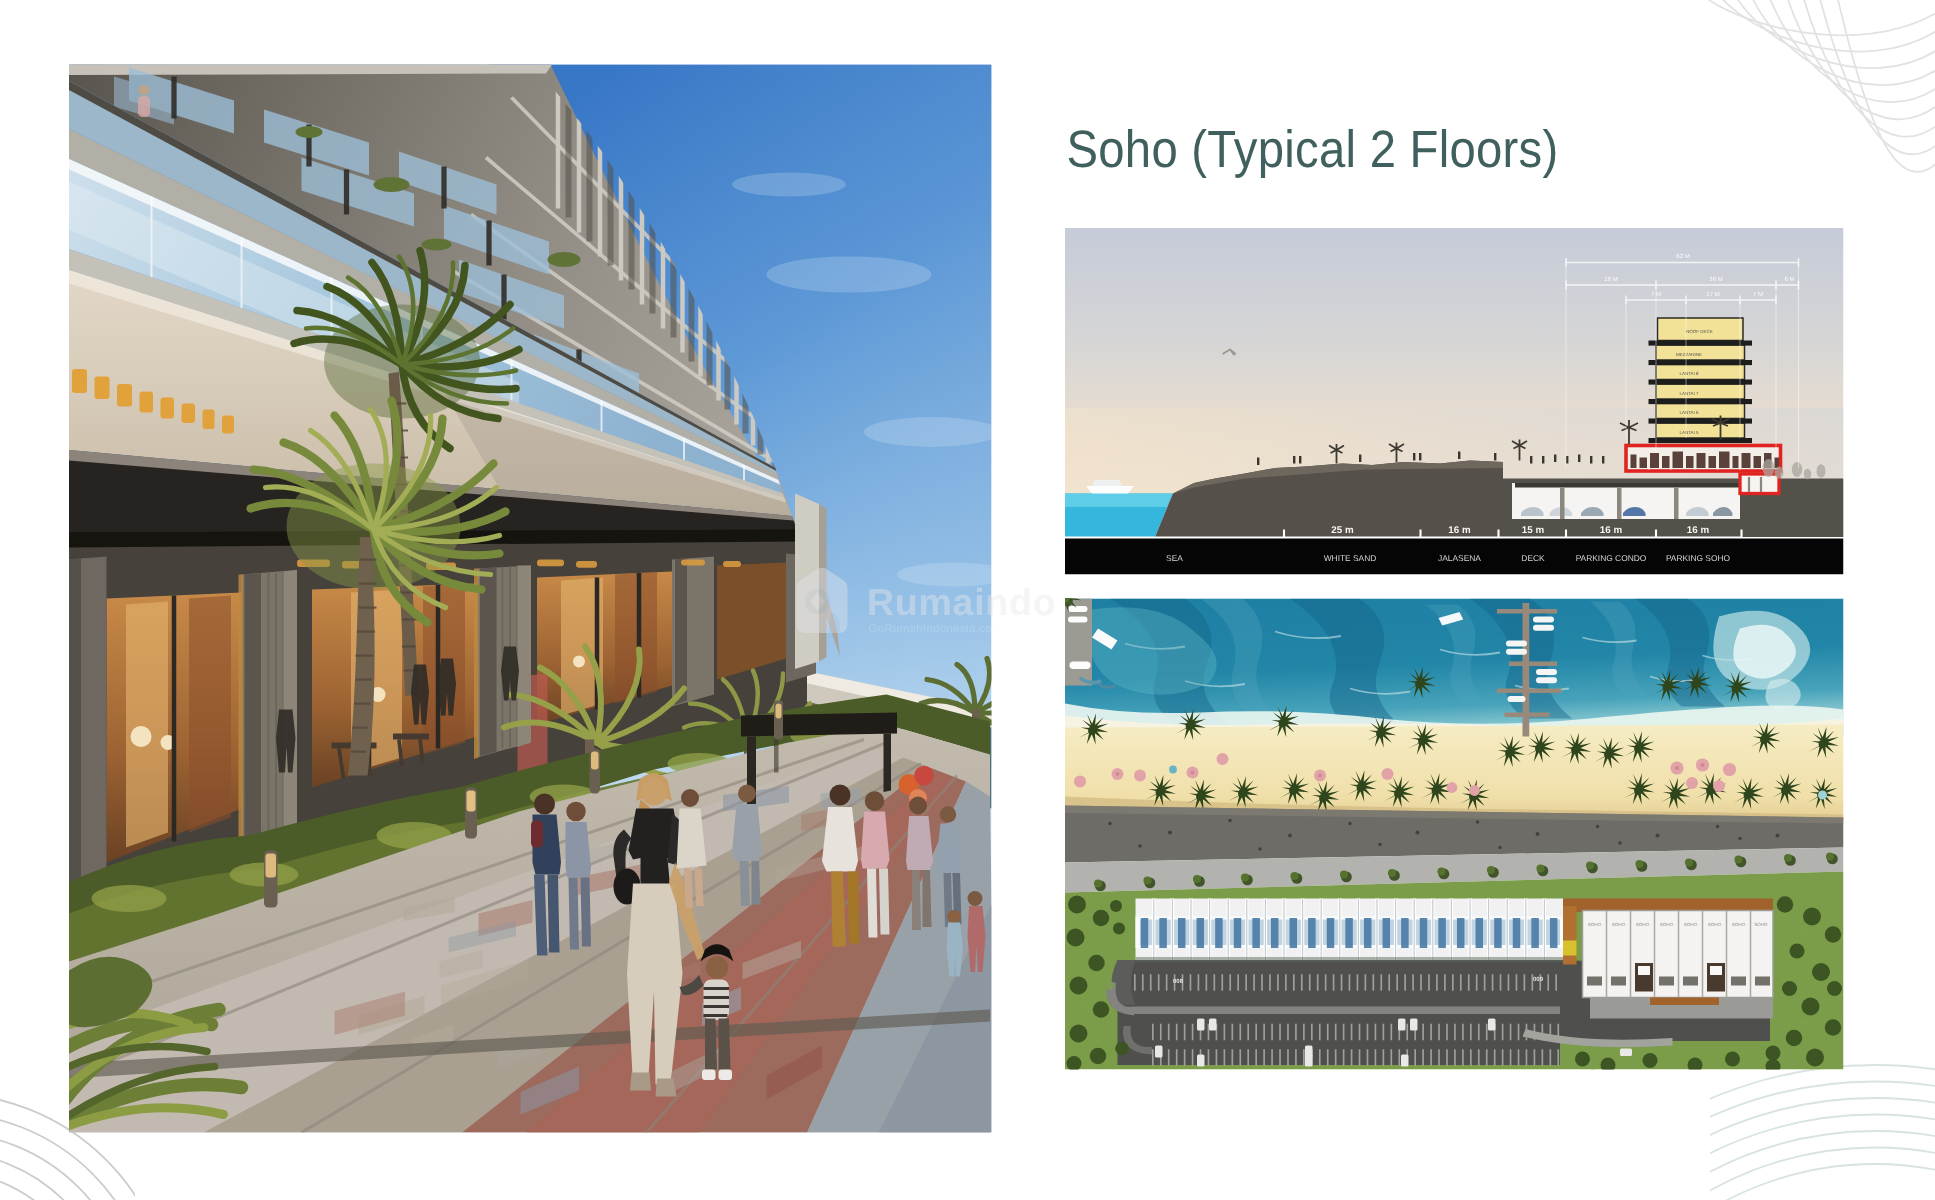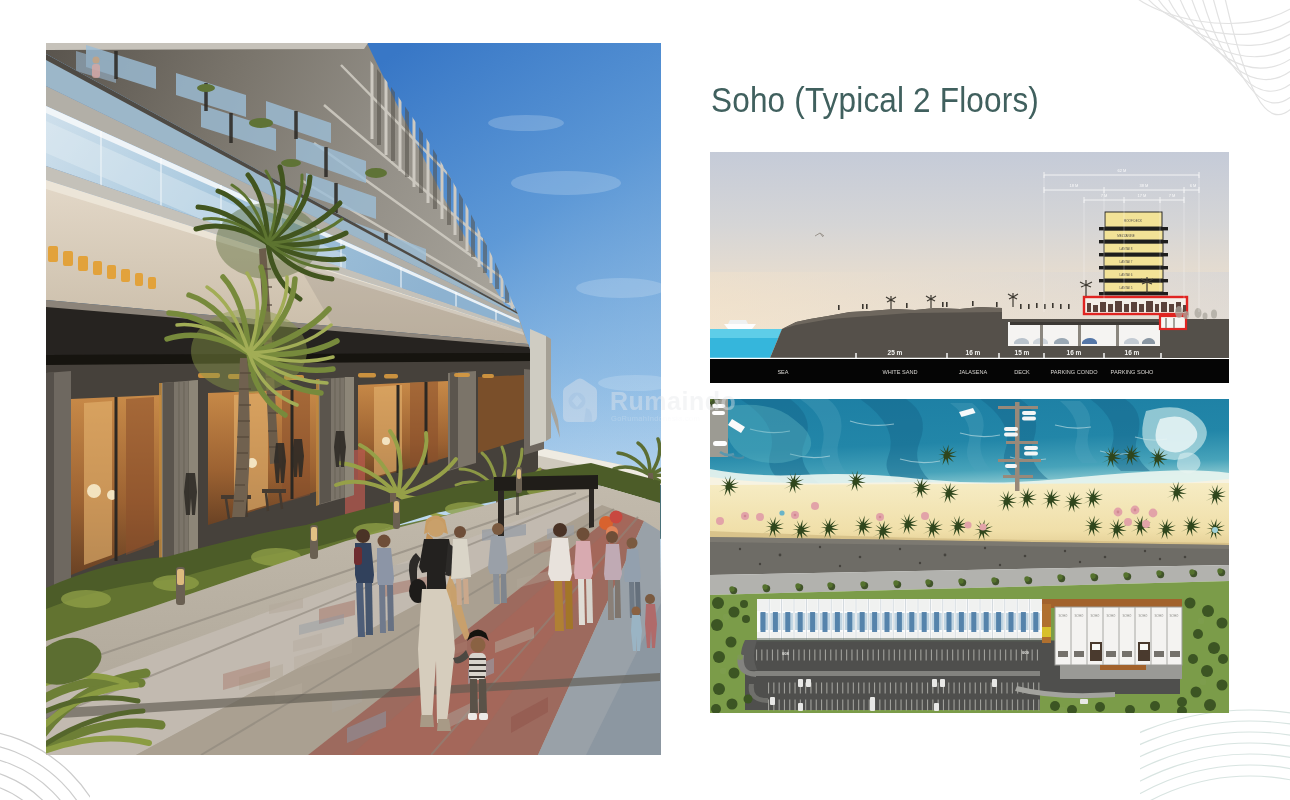--- a/index.html
+++ b/index.html
@@ -1044,21 +1044,21 @@
 <g fill="#7e9e4e" opacity="0.8">
 <circle cx="16" cy="218" r="3.2"></circle>
       <circle cx="13" cy="272" r="3.2"></circle>
       <circle cx="491" cy="222" r="3.2"></circle>
 <circle cx="493" cy="283" r="3.2"></circle>
       <circle cx="352" cy="311" r="3.2"></circle>
       <circle cx="30" cy="258" r="3"></circle>
 </g>
 </svg>
 
-<div class="abs" style="left:560px;top:376px;width:240px;height:50px;">
+<div class="abs" style="left:528px;top:376px;width:240px;height:50px;">
 <svg width="240" height="50" viewBox="0 0 240 50">
 <g opacity="0.42">
 <path d="M3,16 Q3,12 7,10 L16,4 Q20,1 24,4 L33,10 Q37,12 37,16 L37,40 Q37,46 31,46 L9,46 Q3,46 3,40 Z" fill="#e3e6ec"></path>
 <circle cx="17" cy="25" r="8.5" fill="#cdd7e5"></circle>
 <path d="M17,19 l5,6 -5,6 -5,-6 Z" fill="#e8ebf0"></path>
 <path d="M26,32 q6,2 6,9 l0,5 -8,0 Z" fill="#cdd7e5"></path>
 <text x="50" y="34" font-family="Liberation Sans,sans-serif" font-size="25" font-weight="bold" fill="#e6e8ec" letter-spacing="0.5">Rumaindo</text>
 <text x="51" y="45" font-family="Liberation Sans,sans-serif" font-size="7.5" fill="#f2f4f6" letter-spacing="0.3" opacity="0.55">GoRumahIndonesia.com</text>
 </g>
 </svg>

